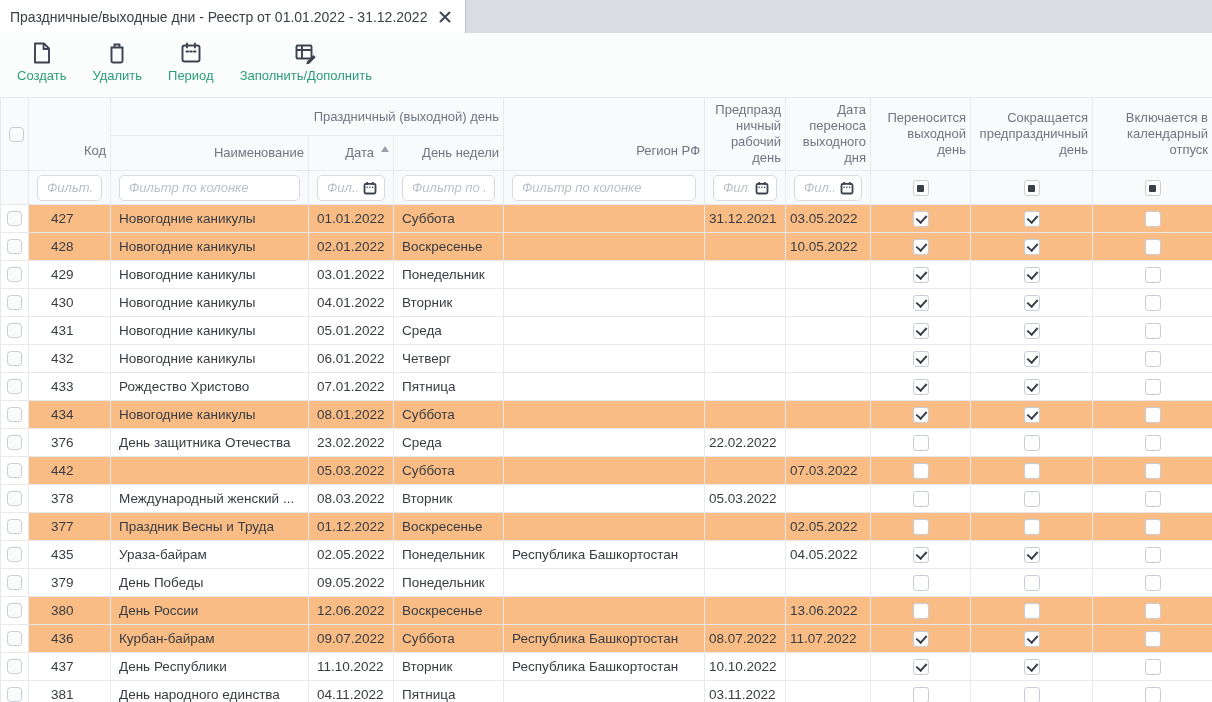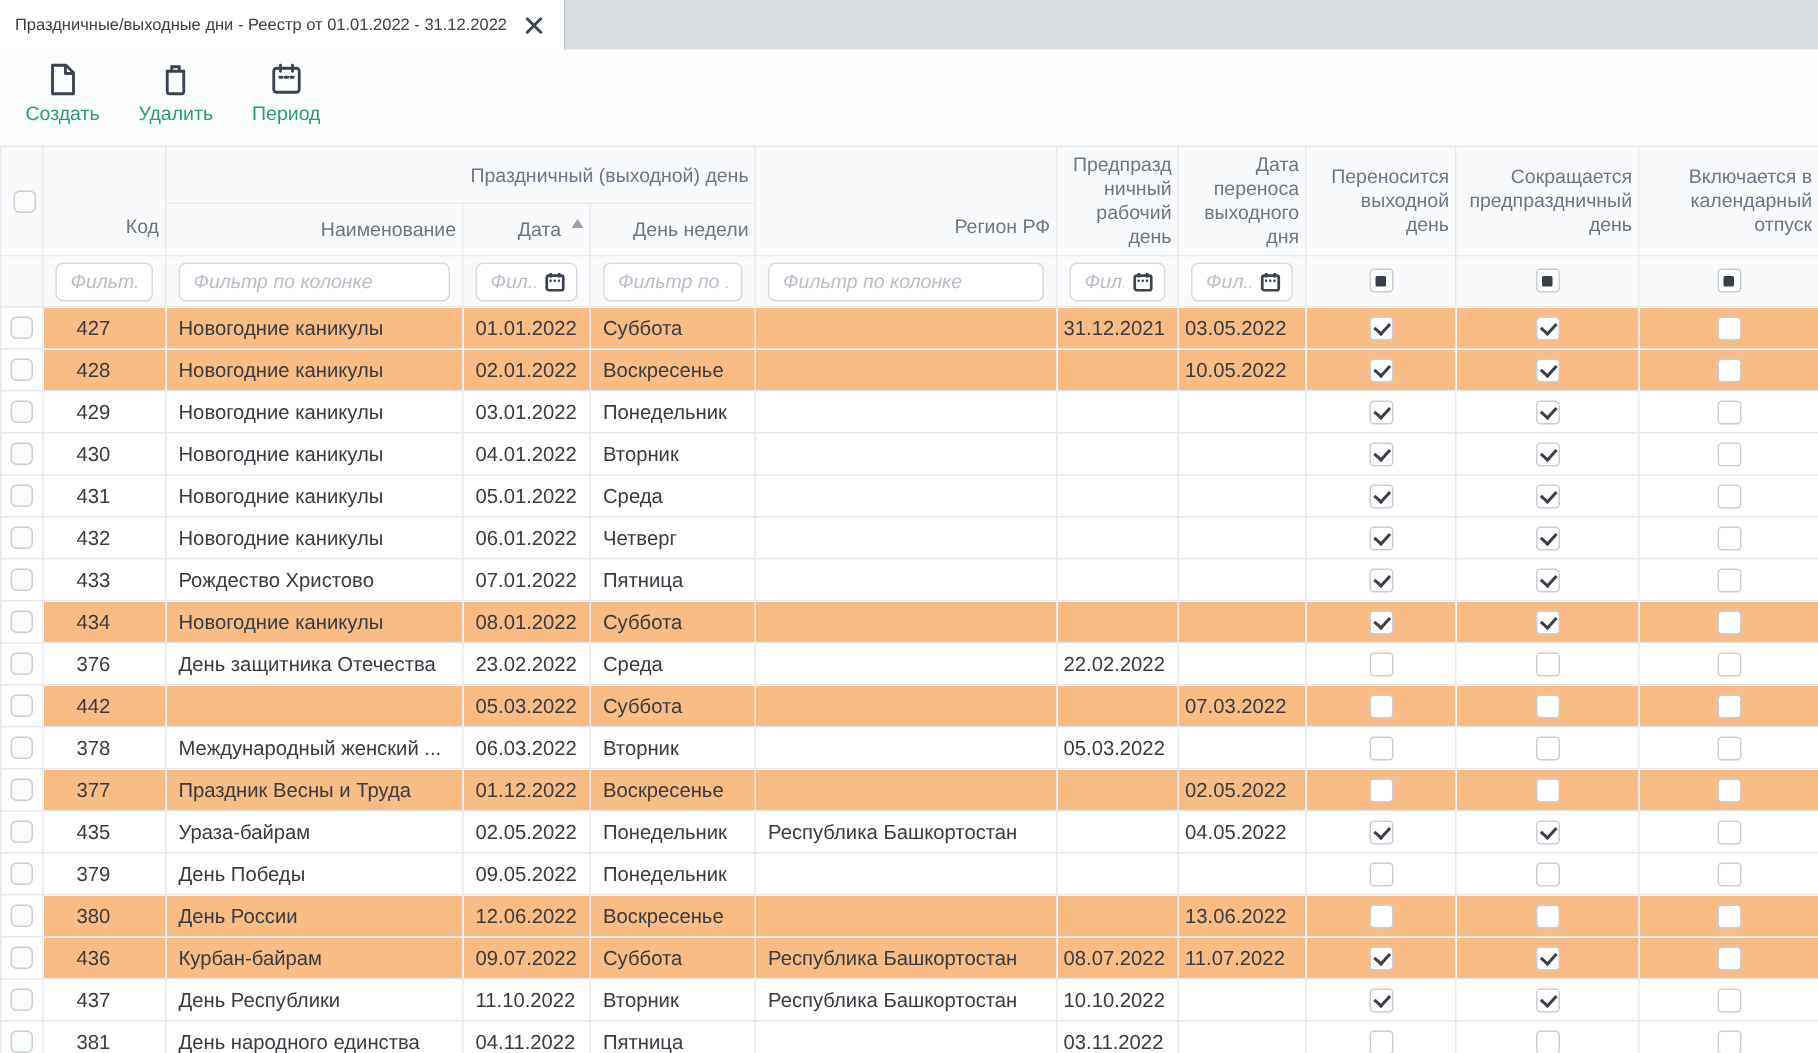--- a/index.html
+++ b/index.html
@@ -2,21 +2,21 @@
 <html><head>
 <meta charset="utf-8">
 <style>
   html,body{margin:0;padding:0;}
   body{width:1212px;height:702px;overflow:hidden;background:#fff;
        font-family:"Liberation Sans",sans-serif;-webkit-font-smoothing:antialiased;}
   
   .tabbar{height:33px;background:#d9dce1;display:flex;align-items:stretch;}
   .tab{background:#fff;display:flex;align-items:center;padding:0 14px 0 10px;
        border-right:1px solid #bdc2c9;cursor:pointer;}
-  .tab-title{font-size:11px;color:#3b4048;white-space:nowrap;}
+  .tab-title{font-size:14px;color:#3b4048;white-space:nowrap;}
   .tab-close{margin-left:12px;display:flex;align-items:center;cursor:pointer;}
   
   .toolbar{height:57px;background:#fbfcfc;display:flex;align-items:flex-start;
            padding:7px 16px 0 4px;}
   .tbtn{display:flex;flex-direction:column;align-items:center;padding:0 13px;cursor:pointer;}
   .tbtn .ticon{height:26px;display:flex;align-items:center;}
   .tlabel{font-size:13px;color:#2a9d78;margin-top:2px;white-space:nowrap;}
   
   table{border-collapse:collapse;table-layout:fixed;width:1212px;}
   th,td{border:1px solid #e7e9ec;overflow:hidden;}
@@ -92,20 +92,30 @@
   <div class="tbtn">
     <span class="ticon">
       <svg width="24" height="24" viewBox="0 0 24 24">
           <rect x="3.5" y="4.5" width="17" height="16" rx="2" fill="none" stroke="#3c4250" stroke-width="1.9"></rect>
           <path d="M8 2.5 v4 M16 2.5 v4" stroke="#3c4250" stroke-width="1.9" stroke-linecap="round"></path>
           <path d="M7.5 10.5 h1.6 M11.2 10.5 h1.6 M14.9 10.5 h1.6" stroke="#3c4250" stroke-width="1.9" stroke-linecap="round"></path>
         </svg>
     </span>
     <span class="tlabel">Период</span>
   </div>
+  <div class="tbtn">
+    <span class="ticon">
+      <svg width="26" height="24" viewBox="0 0 26 24">
+          <rect x="3.5" y="4.5" width="15" height="13" rx="1" fill="none" stroke="#3c4250" stroke-width="1.9"></rect>
+          <path d="M3.5 9 h15 M9 4.5 V17.5" stroke="#3c4250" stroke-width="1.9"></path>
+          <path d="M14 20.5 l6.5-6.5 2.2 2.2 -6.5 6.5 -2.8 .6 z" fill="#3c4250"></path>
+        </svg>
+    </span>
+    <span class="tlabel">Заполнить/Дополнить</span>
+  </div>
 </div>
 
 <table>
   <colgroup>
     <col style="width:28px">
       <col style="width:82px">
       <col style="width:198px">
       <col style="width:85px">
     <col style="width:110px">
       <col style="width:201px">
@@ -319,21 +329,21 @@
         <td class="c-pre"></td>
         <td class="c-transfer">07.03.2022</td>
         <td class="cbcell"><span class="cb"></span></td>
         <td class="cbcell"><span class="cb"></span></td>
         <td class="cbcell"><span class="cb"></span></td>
       </tr>
       <tr>
         <td class="selcell"><span class="rowcb"></span></td>
         <td class="c-code">378</td>
         <td class="c-name">Международный женский ...</td>
-        <td class="c-date">06.03.2022</td>
+        <td class="c-date">08.03.2022</td>
         <td class="c-weekday">Вторник</td>
         <td class="c-region"></td>
         <td class="c-pre">05.03.2022</td>
         <td class="c-transfer"></td>
         <td class="cbcell"><span class="cb"></span></td>
         <td class="cbcell"><span class="cb"></span></td>
         <td class="cbcell"><span class="cb"></span></td>
       </tr>
       <tr class="hl">
         <td class="selcell"><span class="rowcb"></span></td>

